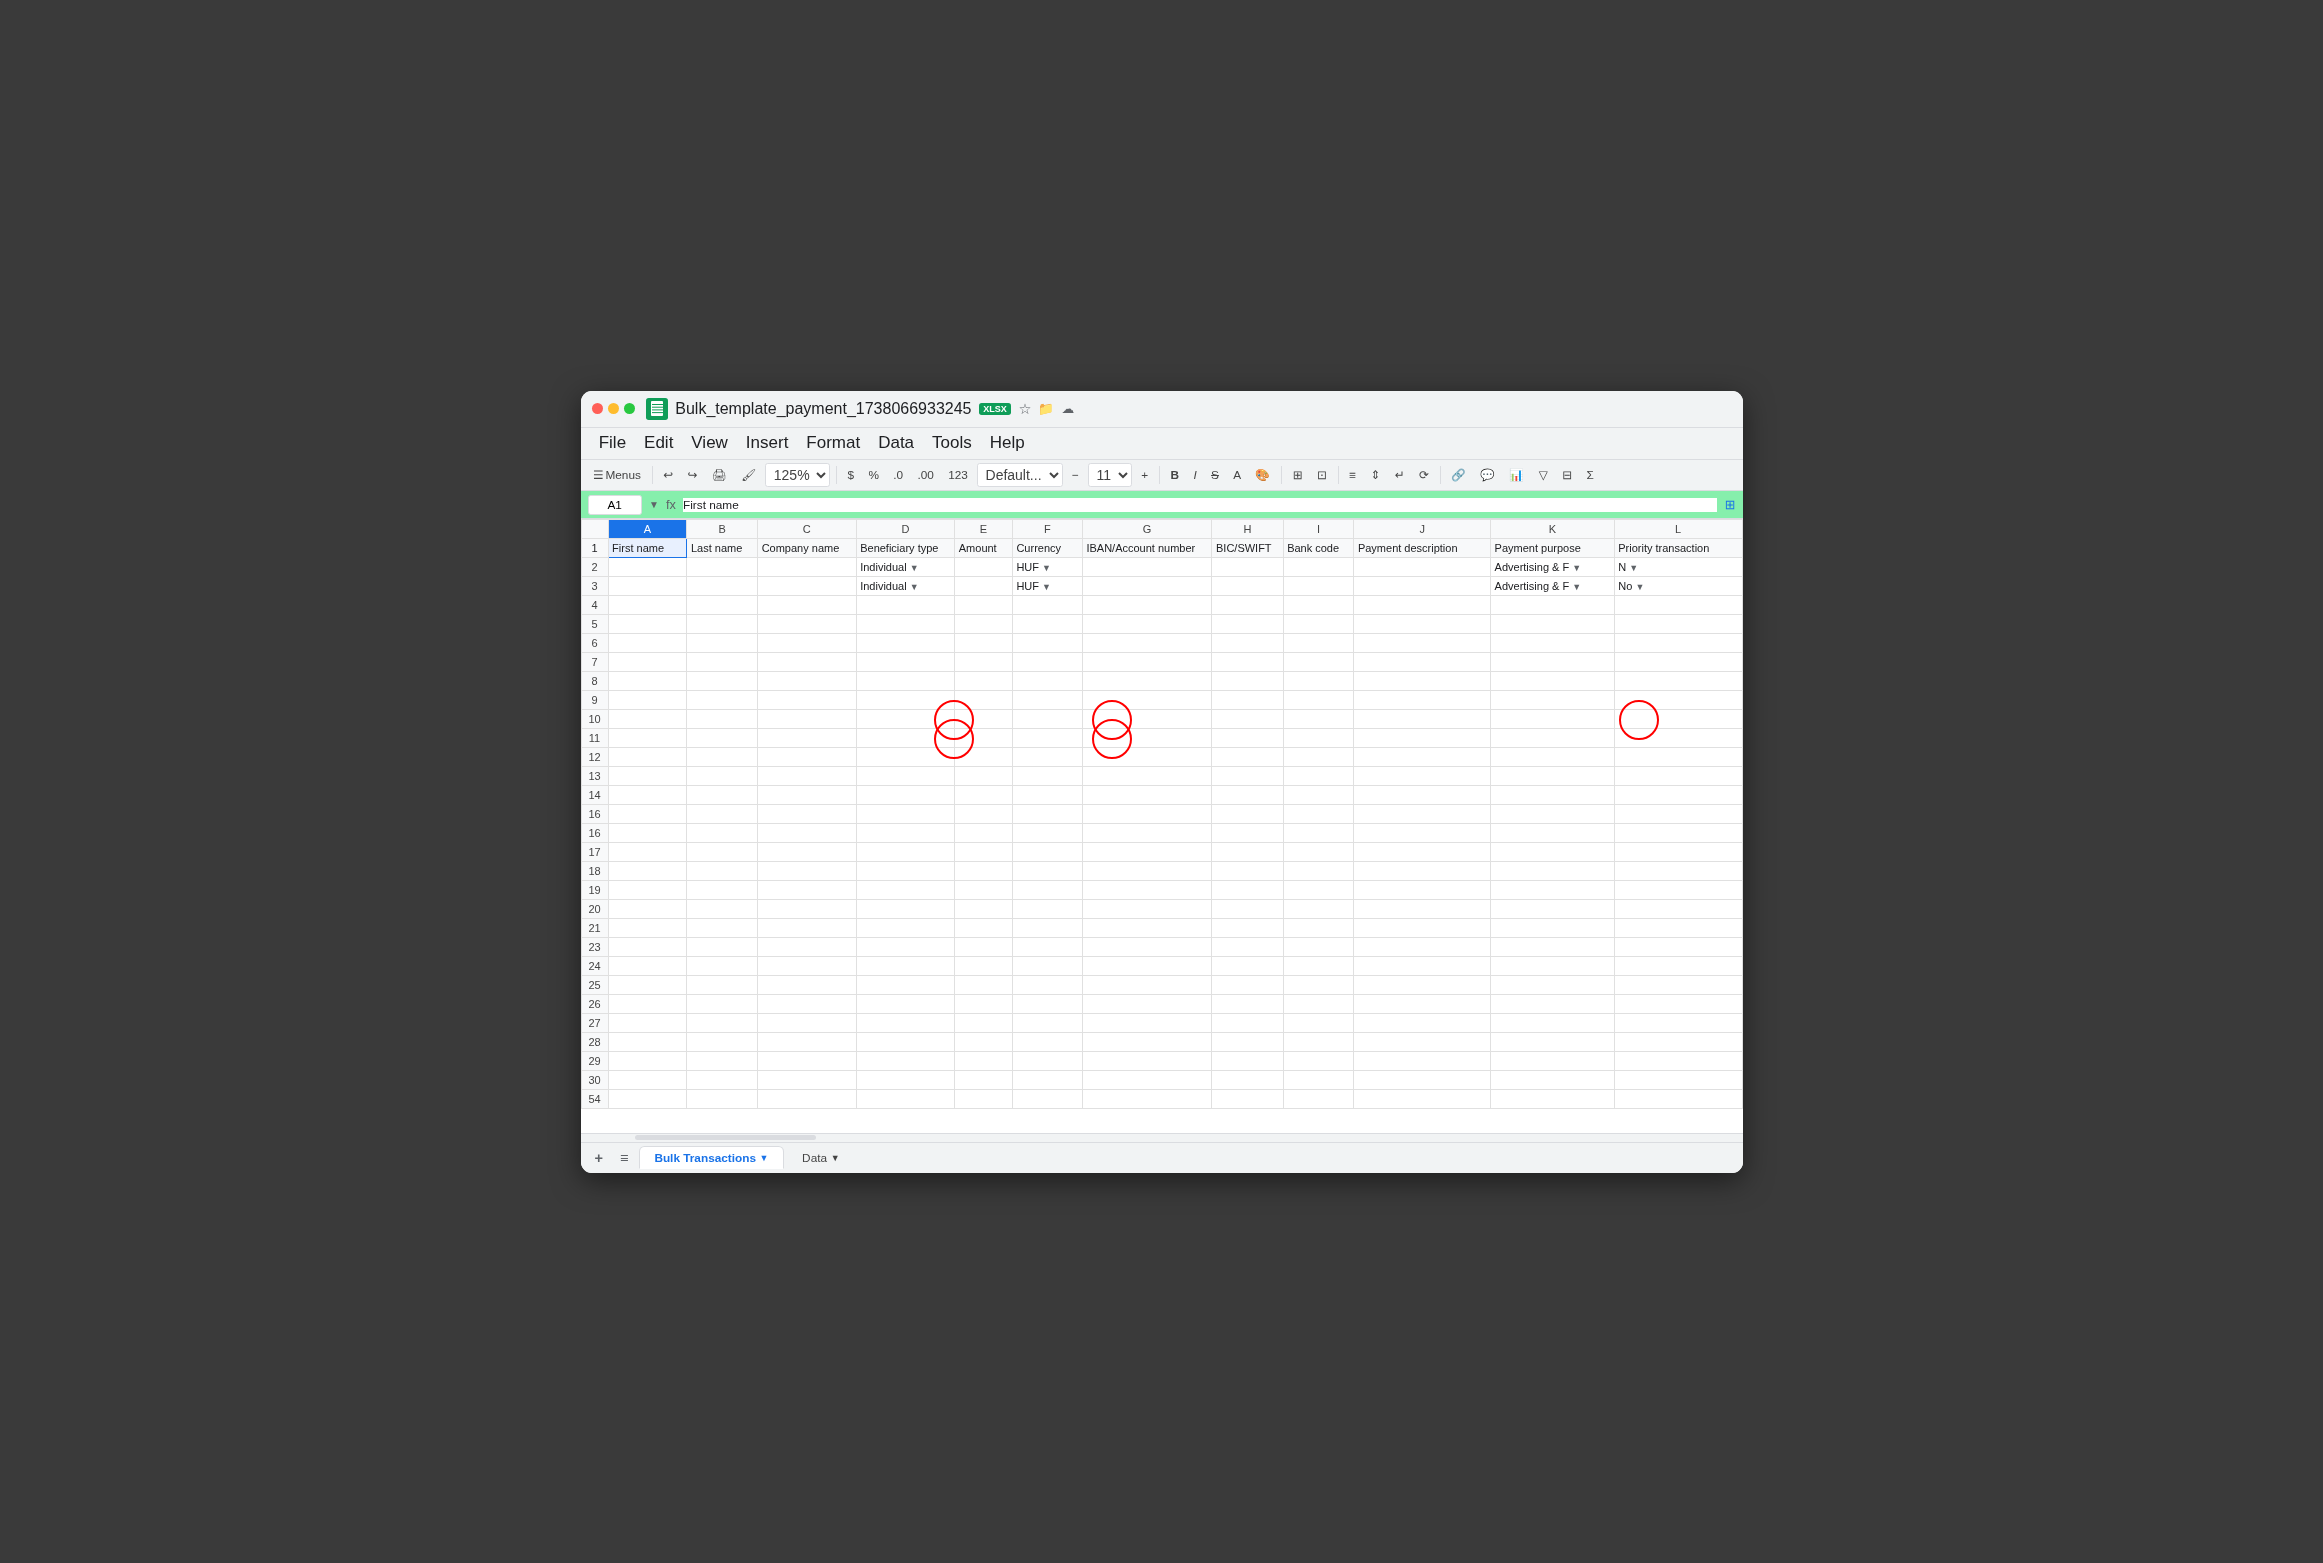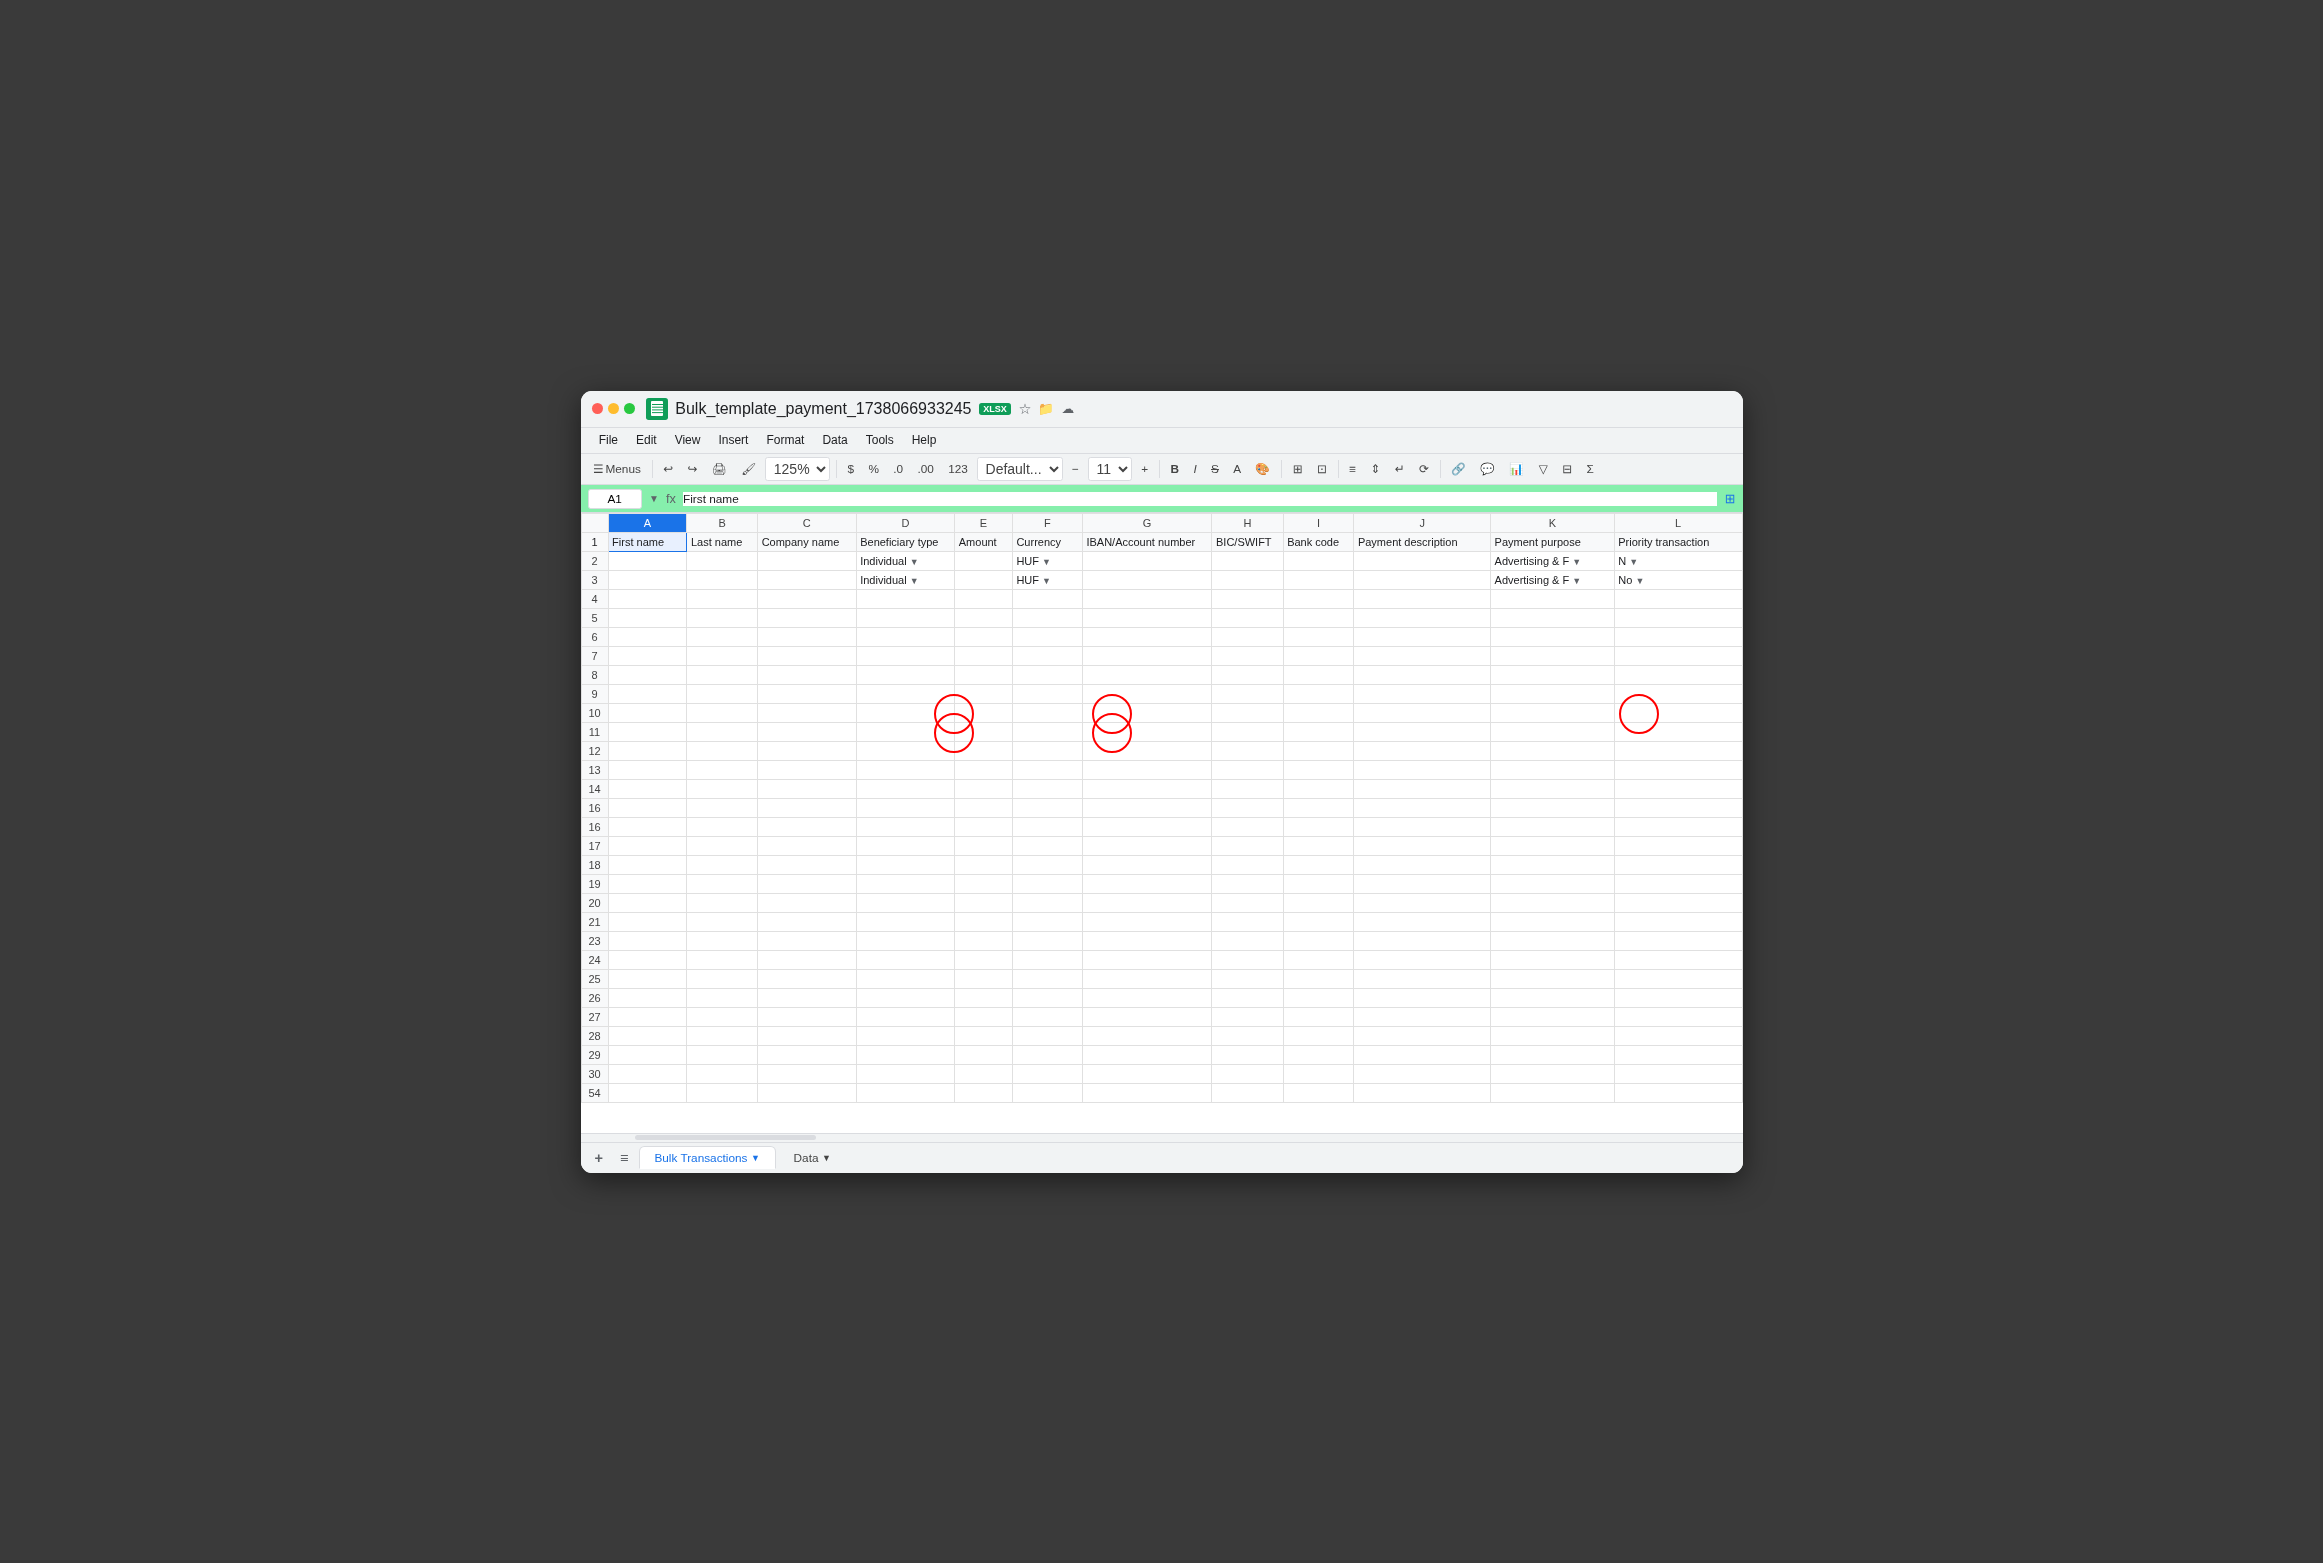--- a/index.html
+++ b/index.html
@@ -83,21 +83,21 @@
       background: #f1f3f4;
       padding: 1.8px 11px;
       display: flex;
       gap: 3.6px;
       align-items: center;
       border-bottom: 0.9px solid #dadce0;
       flex-shrink: 0;
     }
     .menu-item {
       padding: 3.6px 7.2px;
-      font-size: 12px;
+      font-size: 17px;
       color: #202124;
       cursor: pointer;
       border-radius: 3.6px;
     }
     
     .toolbar {
       background: #f1f3f4;
       padding: 3.6px 7.2px;
       display: flex;
       align-items: center;
@@ -264,21 +264,21 @@
       cursor: pointer;
       display: flex;
       align-items: center;
       gap: 3.6px;
     }
     .sheet-tab-active {
       background: white;
       color: #1a73e8;
       border: 0.9px solid #dadce0;
       border-bottom: 0.9px solid white;
-      font-weight: 400;
+      font-weight: 700;
     }
     .sheet-tab-inactive {
       color: #444;
     }
   </style>
 </head>
 <body>
 
 <div class="window">
 

